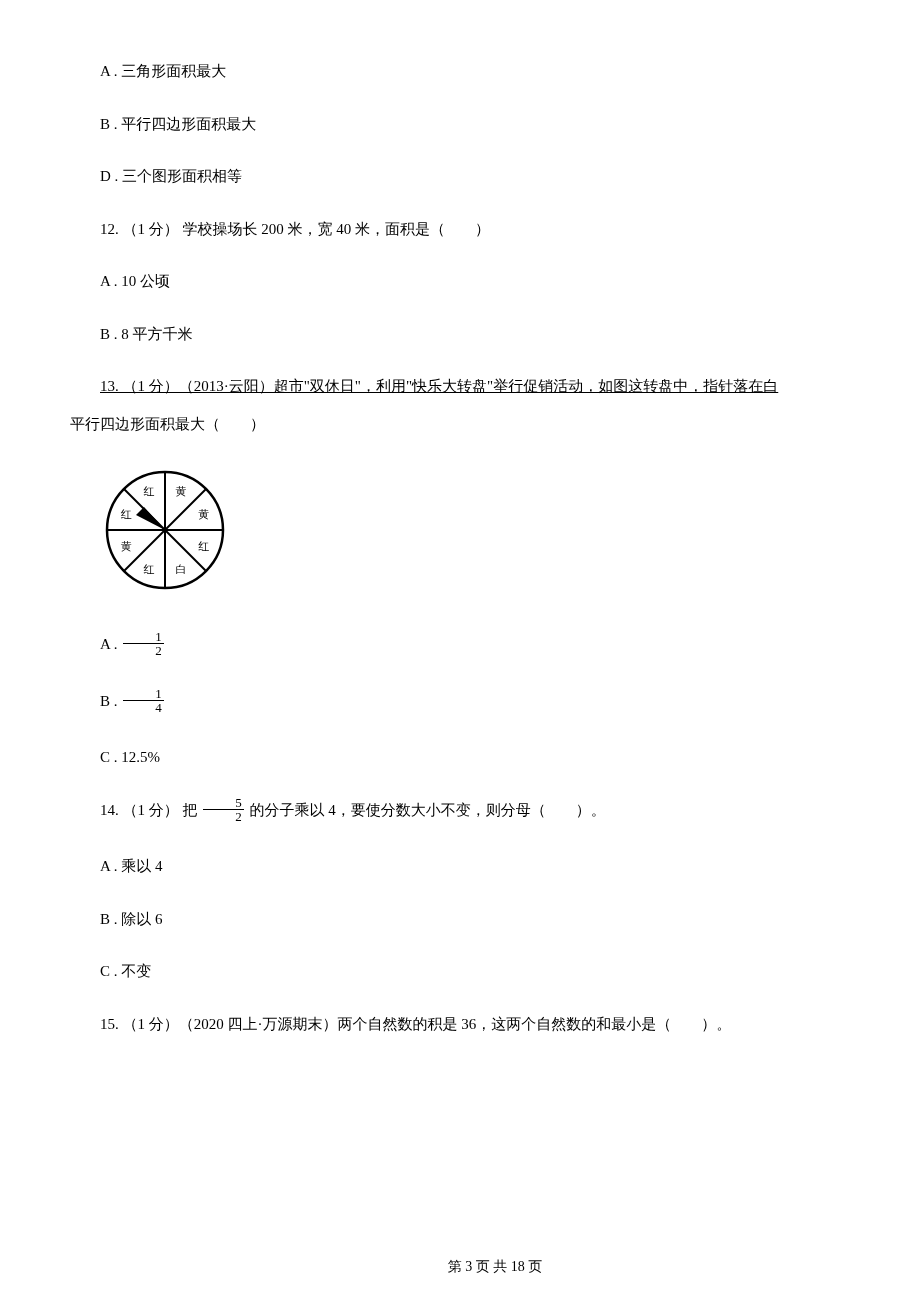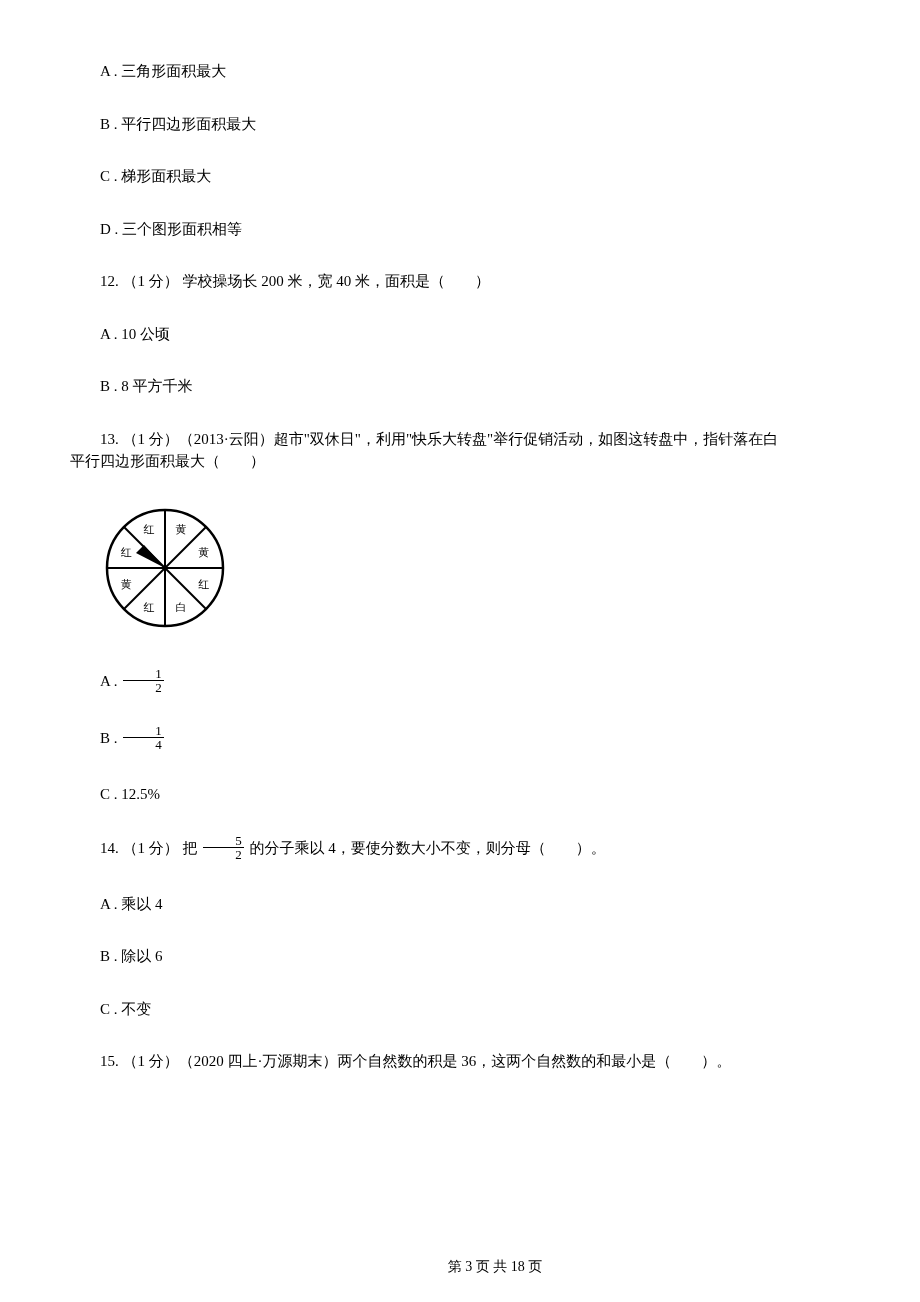--- a/index.html
+++ b/index.html
@@ -71,28 +71,27 @@
     font-family: "SimSun", serif;
   }
 </style>
 </head>
 <body>
 
 <div class="page">
 
   <div class="opt">A . 三角形面积最大</div>
   <div class="opt">B . 平行四边形面积最大</div>
-  <div class="opt">C . 梯形面积最大</div>
   <div class="opt">D . 三个图形面积相等</div>
 
   <div class="q-line">12. （1 分） 学校操场长 200 米，宽 40 米，面积是（　　）</div>
   <div class="opt">A . 10 公顷</div>
   <div class="opt">B . 8 平方千米</div>
 
-  <div class="q-line" style="margin-bottom:0;">13. （1 分）（2013·云阳）超市"双休日"，利用"快乐大转盘"举行促销活动，如图这转盘中，指针落在白</div>
+  <div class="q-line" style="margin-bottom:15px;text-decoration:underline;">13. （1 分）（2013·云阳）超市"双休日"，利用"快乐大转盘"举行促销活动，如图这转盘中，指针落在白</div>
   <div class="q-line noindent">平行四边形面积最大（　　）</div>
 
   <div class="spinner-wrap">
     <svg class="spinner" viewBox="0 0 130 130">
       <circle cx="65" cy="65" r="58" fill="#ffffff" stroke="#000000" stroke-width="2.5"></circle>
 
       <line x1="65" y1="65" x2="65" y2="7" stroke="#000" stroke-width="2"></line>
       <line x1="65" y1="65" x2="106.0" y2="24.0" stroke="#000" stroke-width="2"></line>
       <line x1="65" y1="65" x2="123" y2="65" stroke="#000" stroke-width="2"></line>
       <line x1="65" y1="65" x2="106.0" y2="106.0" stroke="#000" stroke-width="2"></line>

